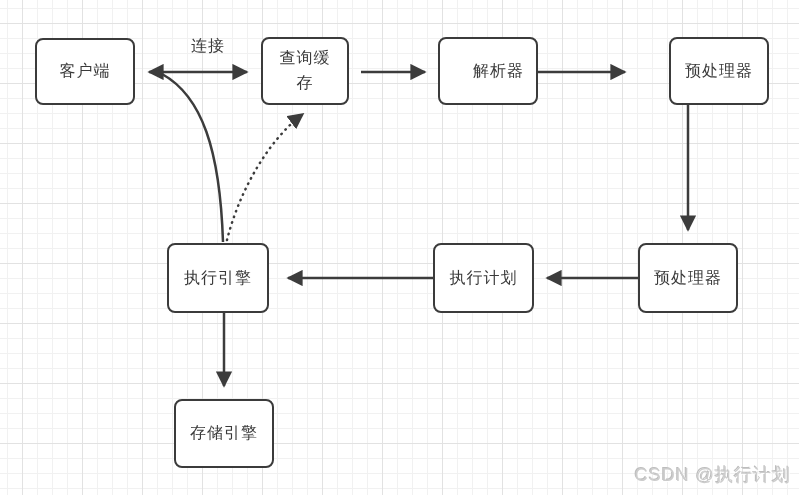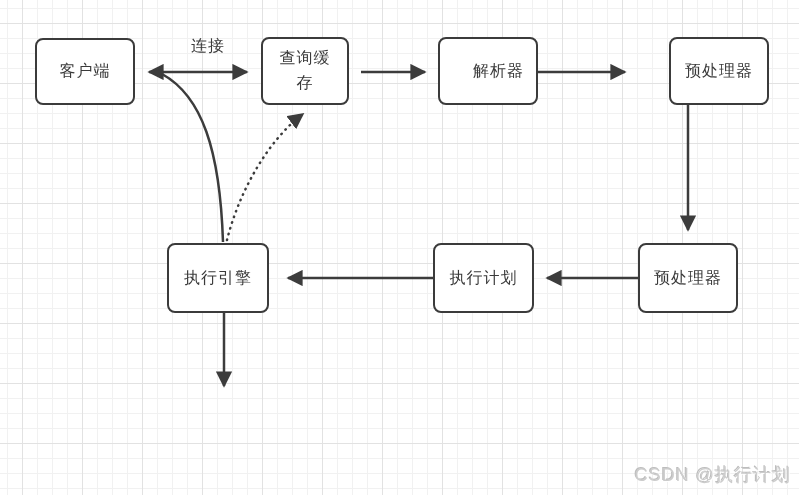--- a/index.html
+++ b/index.html
@@ -115,18 +115,21 @@
   </div>
 
   <div class="node node-plan">
     <span>执行计划</span>
   </div>
 
   <div class="node node-engine">
     <span>执行引擎</span>
   </div>
 
+  <div class="node node-storage">
+    <span>存储引擎</span>
+  </div>
 
   <div class="edge-label">连接</div>
 
   <div class="watermark">CSDN @执行计划</div>
 
 </div>
 
 </body></html>

